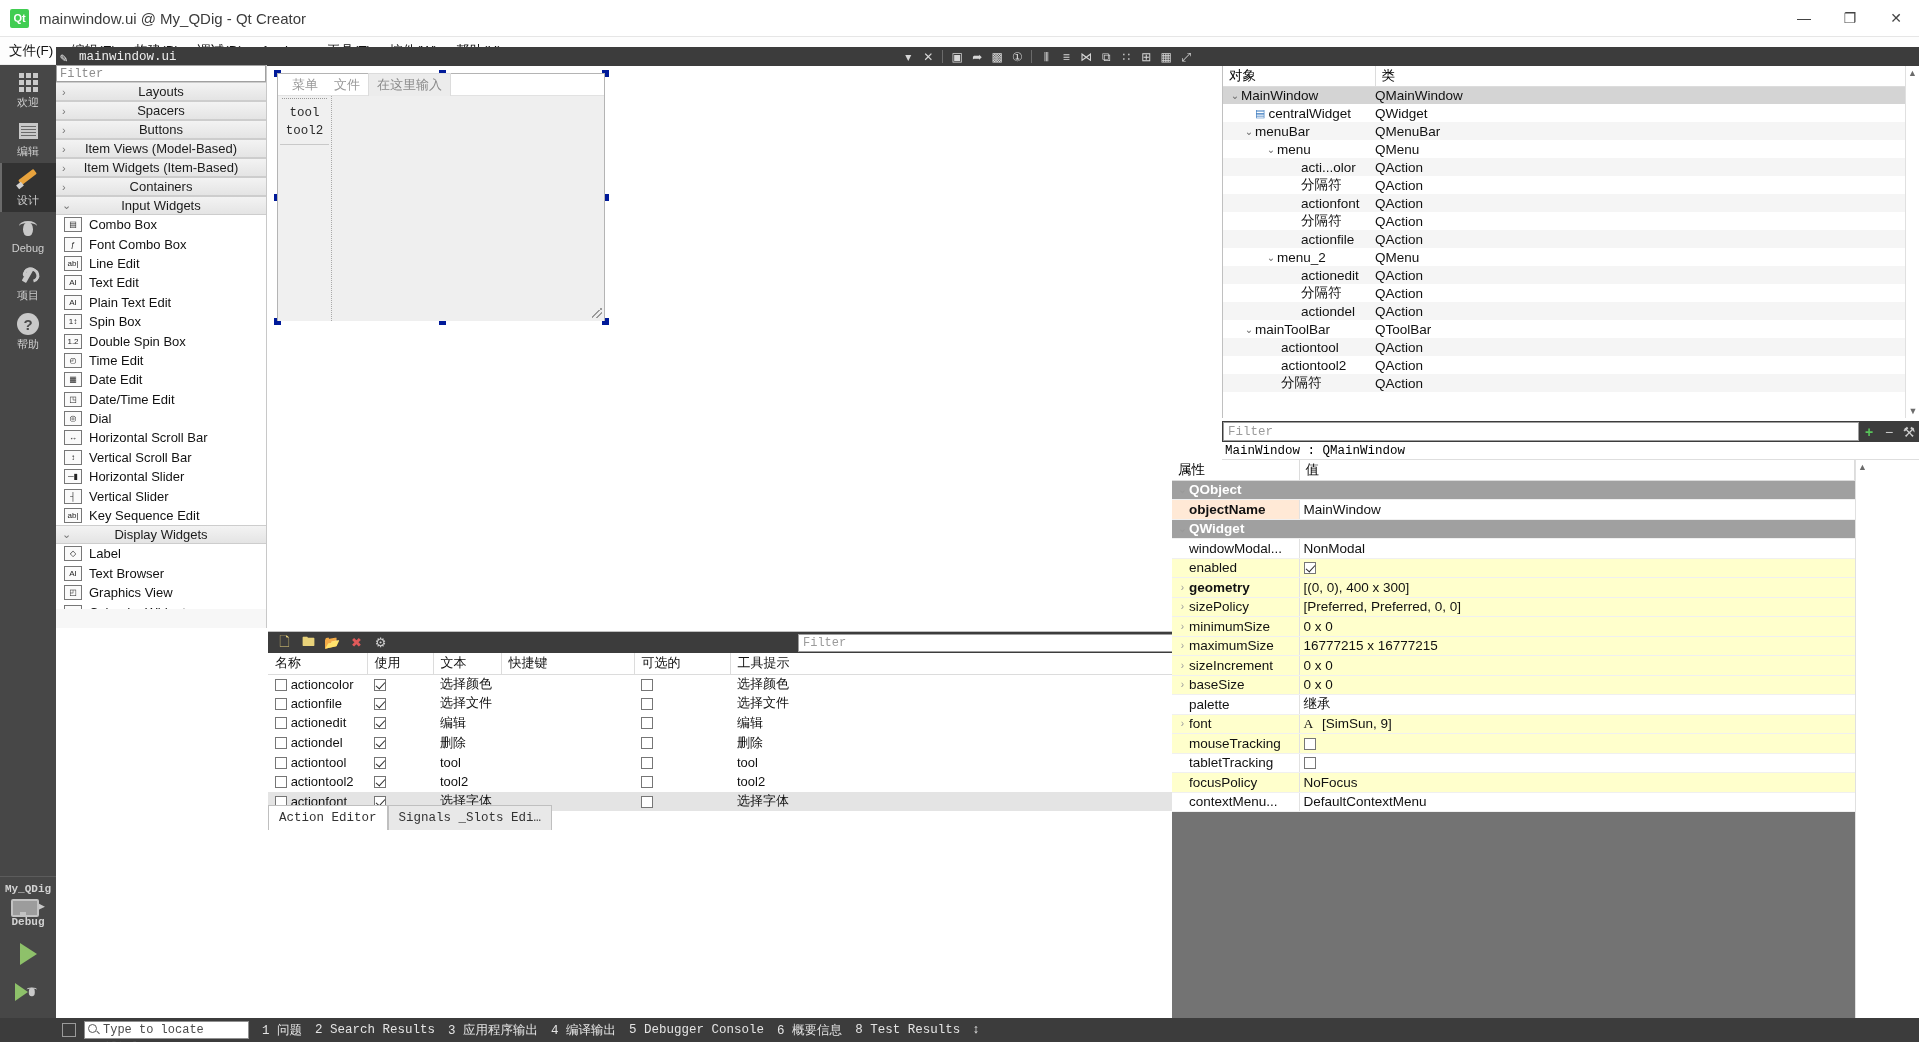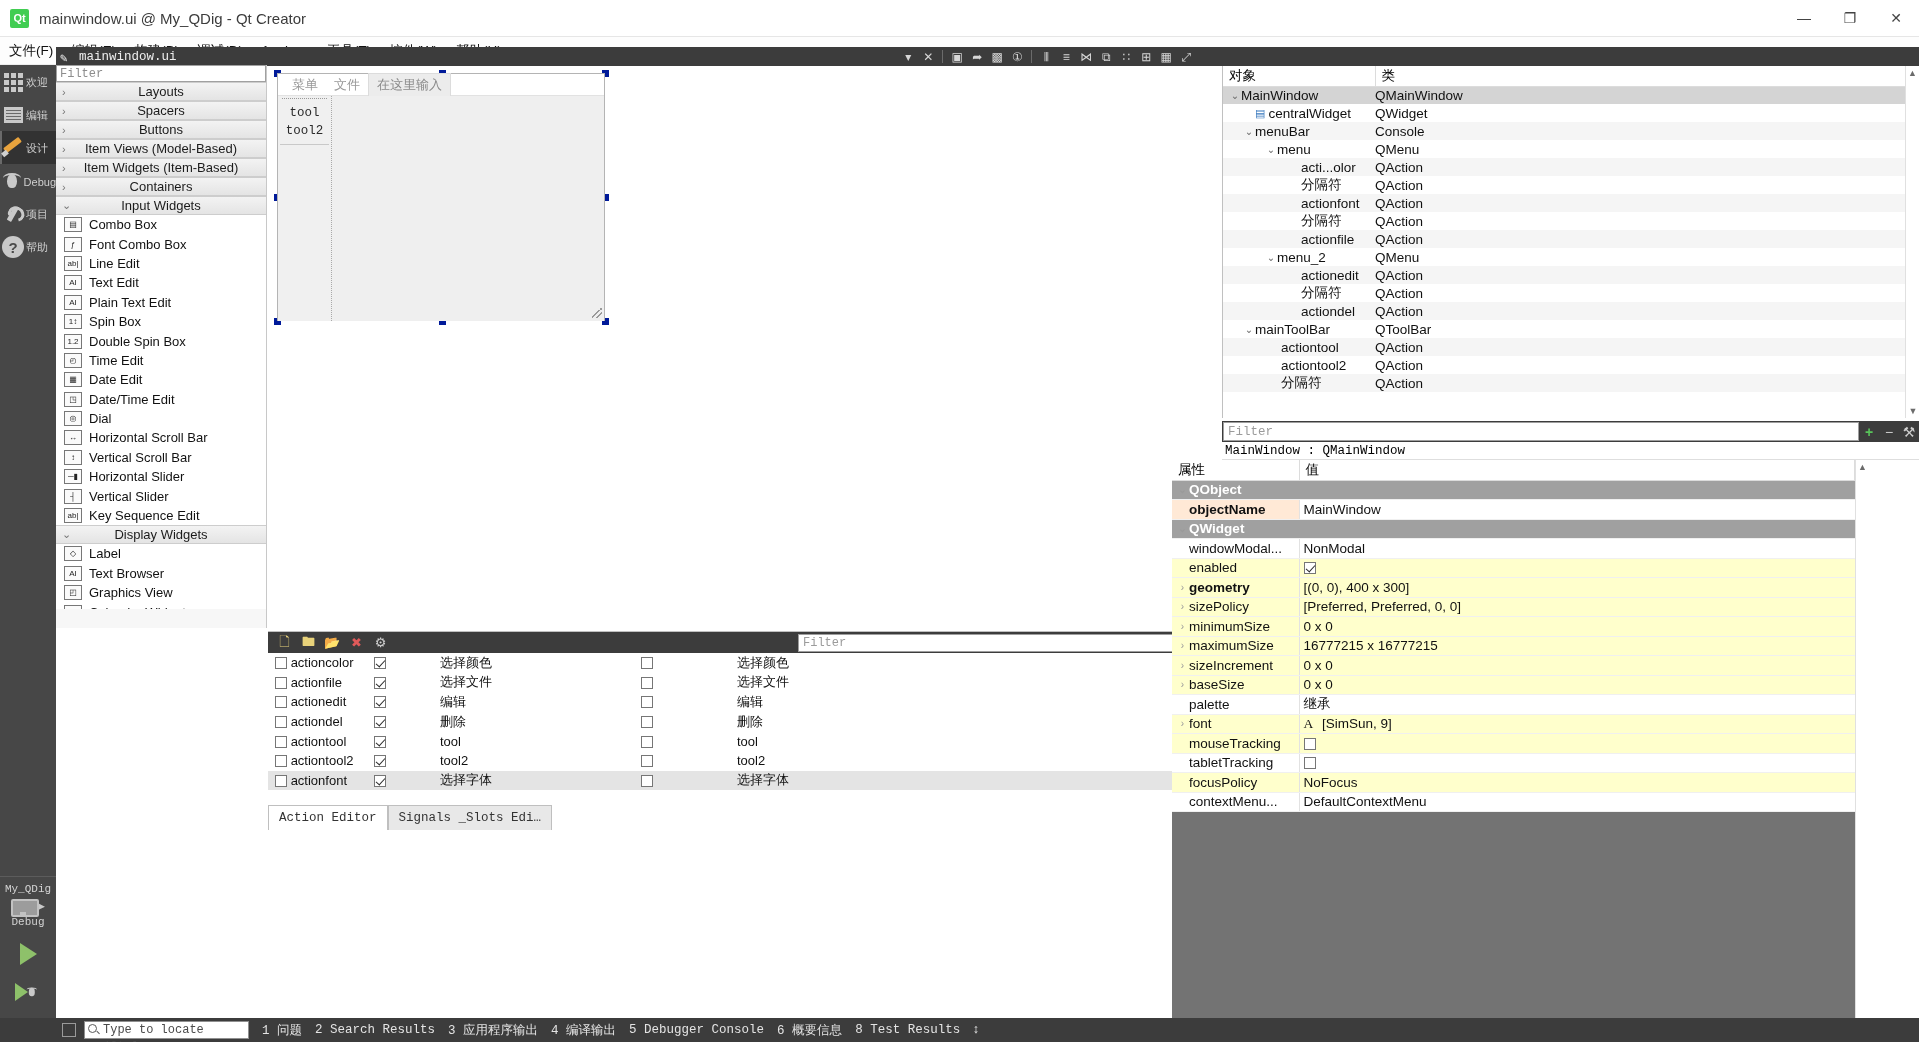--- a/index.html
+++ b/index.html
@@ -39,21 +39,21 @@
   }
   .menuitem { padding:3px 9px; font-size:13.5px; color:#111; white-space:nowrap; }
 
   
   .modebar {
     position:absolute; top:65px; left:0; width:56px; height:977px;
     background:#474747;
     display:flex; flex-direction:column; align-items:center;
   }
   .mode {
-    width:56px; padding:5px 0 4px 0; display:flex; 
+    width:56px; padding:5px 0 4px 0; display:flex; flex-direction:column;
     align-items:center; color:#cfcfcf; font-size:11px; position:relative;
   }
   .mode.active { background:#323232; }
   .mode.active::before{ content:""; position:absolute; left:0; top:0; bottom:0; width:2px; background:#6a6a6a;}
   .mode .mlabel { margin-top:1px; font-family:"Liberation Sans",sans-serif; font-size:11px;}
   .mico { width:26px; height:24px; display:flex; align-items:center; justify-content:center; }
   .grid9 { display:grid; grid-template-columns:repeat(3,5px); grid-template-rows:repeat(3,5px);
            gap:2px; }
   .grid9 i { background:#c9c9c9; display:block; }
   .editico { width:19px; height:16px; background:#c9c9c9; position:relative; }
@@ -70,21 +70,21 @@
   .bug::after { content:""; position:absolute; left:1px; top:1px; width:18px; height:8px;
      border-top:2px solid #c9c9c9; border-radius:50% 50% 0 0; }
   .wrench { width:22px; height:19px; position:relative; transform:rotate(30deg);}
   .wrench::before{content:"";position:absolute;left:8px;top:2px;width:5px;height:15px;background:#c9c9c9;border-radius:1px;}
   .wrench::after{content:"";position:absolute;left:5px;top:0px;width:11px;height:9px;border:3px solid #c9c9c9;border-radius:50%;border-bottom-color:transparent;}
   .qmark { width:22px;height:22px;border-radius:50%;background:#c9c9c9;color:#4a4a4a;
      font-weight:bold;font-size:15px;display:flex;align-items:center;justify-content:center;}
   .mb-spacer { flex:1; }
   .mb-proj { width:56px; border-top:1px solid #5c5c5c; padding-top:6px;
      display:flex; flex-direction:column; align-items:center; color:#d2d2d2; }
-  .mb-proj .pname { font-size:11px; font-family:"Liberation Mono",monospace; }
+  .mb-proj .pname { font-size:11px; font-family:"Liberation Mono",monospace;font-weight:bold; }
   .monitor { width:24px;height:17px;margin-top:4px;position:relative; }
   .monitor::before{content:"";position:absolute;left:0;top:0;width:24px;height:14px;background:#9c9c9c;border:2px solid #c2c2c2;border-radius:2px;}
   .monitor::after{content:"";position:absolute;left:9px;top:13px;width:6px;height:4px;background:#c2c2c2;}
   .prow { display:flex; align-items:center; }
   .prow .arr { color:#c9c9c9; font-size:9px; margin-left:3px; }
   .runbtn { margin-top:14px; width:26px;height:24px; display:flex;align-items:center;justify-content:center;}
   .tri { width:0;height:0;border-left:17px solid #8ec16a;border-top:11px solid transparent;border-bottom:11px solid transparent;}
   .tri.small { border-left-width:13px;border-top-width:9px;border-bottom-width:9px;}
   .hammer { width:26px;height:22px;position:relative; }
   .hammer::before{content:"";position:absolute;left:3px;top:13px;width:18px;height:4px;background:#c07a36;transform:rotate(35deg);border-radius:1px;}
@@ -519,20 +519,28 @@
     <table class="ae-table">
       <colgroup>
           <col style="width:99px">
           <col style="width:66px">
           <col style="width:68px">
           <col style="width:133px">
           <col style="width:96px">
           <col>
         </colgroup>
       <tbody>
+          <tr>
+        <th>名称</th>
+        <th>使用</th>
+        <th>文本</th>
+        <th>快捷键</th>
+        <th>可选的</th>
+        <th>工具提示</th>
+      </tr>
       <tr>
         <td><span class="cb"></span>
             <span>actioncolor</span></td>
         <td><span class="cb on"></span></td>
         <td>选择颜色</td>
         <td></td>
         <td><span class="cb"></span></td>
         <td>选择颜色</td>
       </tr>
       <tr>
@@ -627,21 +635,21 @@
             </td>
         <td>QWidget</td>
       </tr>
       <tr>
         <td>
               <span class="ot-name" style="padding-left:20px">
           <span class="ot-chev">⌄</span>
           <span>menuBar</span>
               </span>
             </td>
-        <td>Console</td>
+        <td>QMenuBar</td>
       </tr>
       <tr>
         <td>
               <span class="ot-name" style="padding-left:42px">
           <span class="ot-chev">⌄</span>
           <span>menu</span>
               </span>
             </td>
         <td>QMenu</td>
       </tr>

